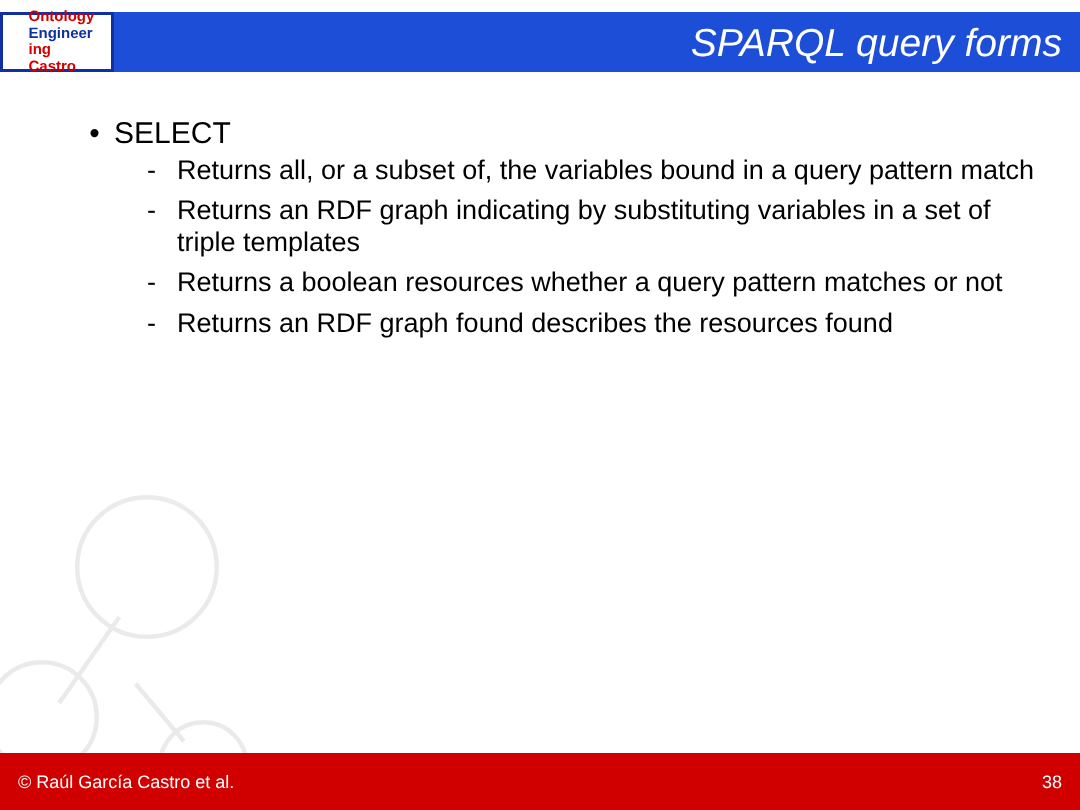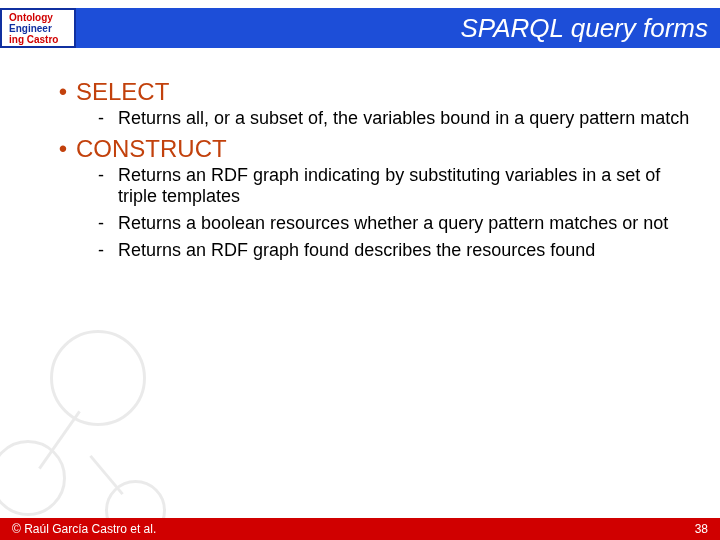--- a/index.html
+++ b/index.html
@@ -4,33 +4,33 @@
 <style>
   html,body{margin:0;padding:0;width:720px;height:540px;font-family:Arial,Helvetica,sans-serif;background:#fff;overflow:hidden}
   .slide{position:relative;width:720px;height:540px}
   .bg-deco{position:absolute;left:-70px;bottom:-30px;width:260px;height:260px;opacity:.08;pointer-events:none}
   .bg-deco .n1{position:absolute;width:90px;height:90px;border:3px solid #000;border-radius:50%;left:120px;top:20px}
   .bg-deco .n2{position:absolute;width:70px;height:70px;border:3px solid #000;border-radius:50%;left:60px;top:130px}
   .bg-deco .n3{position:absolute;width:55px;height:55px;border:3px solid #000;border-radius:50%;left:175px;top:170px}
   .bg-deco .l1{position:absolute;width:3px;height:70px;background:#000;left:128px;top:95px;transform:rotate(35deg)}
   .bg-deco .l2{position:absolute;width:3px;height:50px;background:#000;left:175px;top:140px;transform:rotate(-40deg)}
   .header{position:absolute;top:8px;left:0;right:0;height:40px;display:flex}
-  .logo{width:76px;height:40px;border:2px solid #1030a0;background:#fff;display:flex;flex-direction:column;justify-content:center;padding:1px 7px;box-sizing:border-box;font-size:10px;font-weight:bold;line-height:11px}
+  .logo{width:76px;height:40px;border:2px solid #1030a0;background:#fff;display:flex;flex-direction:column;justify-content:center;padding:1px 17px;box-sizing:border-box;font-size:10px;font-weight:bold;line-height:11px}
   .logo .l-o{color:#d00000}
   .logo .l-e{color:#1030a0}
   .logo .l-g{color:#d00000}
   .title-bar{flex:1;background:#1d4ed8;color:#fff;display:flex;align-items:center;justify-content:flex-end;padding-right:12px;font-size:26px;font-weight:normal;font-style:italic}
   .content{position:absolute;top:78px;left:50px;right:30px}
   .item{margin-bottom:4px}
-  .b1{font-size:24px;color:#c2410c}
+  .b1{font-size:20px;color:#000000}
   .b1 .dot{display:inline-block;width:26px;text-align:center;vertical-align:top}
   .b2{font-size:18px;color:#000;margin-left:48px;margin-top:2px;margin-bottom:6px;display:flex}
   .b2 .dash{flex:0 0 20px}
   .b2 .txt{flex:1;line-height:21px}
-  .footer{position:absolute;left:0;right:0;bottom:0;height:22px;background:#d00000;color:#fff;display:flex;align-items:center;justify-content:space-between;padding:0 12px;font-size:12px}
+  .footer{position:absolute;left:0;right:0;bottom:0;height:38px;background:#d00000;color:#fff;display:flex;align-items:center;justify-content:space-between;padding:0 12px;font-size:12px}
 </style>
 </head>
 <body>
 
 <div class="slide">
   <div class="bg-deco">
     <div class="n1"></div>
       <div class="n2"></div>
       <div class="n3"></div>
       <div class="l1"></div>
@@ -48,21 +48,20 @@
 
   <div class="content">
     <div class="item">
       <div class="b1"><span class="dot">•</span><span>SELECT</span></div>
       <div class="b2">
           <span class="dash">-</span>
           <span class="txt">Returns all, or a subset of, the variables bound in a query pattern match</span>
         </div>
     </div>
     <div class="item">
-      <div class="b1"><span class="dot">•</span><span>CONSTRUCT</span></div>
       <div class="b2">
           <span class="dash">-</span>
           <span class="txt">Returns an RDF graph indicating by substituting variables in a set of triple templates</span>
         </div>
     </div>
     <div class="item">
       <div class="b2">
           <span class="dash">-</span>
           <span class="txt">Returns a boolean resources whether a query pattern matches or not</span>
         </div>

